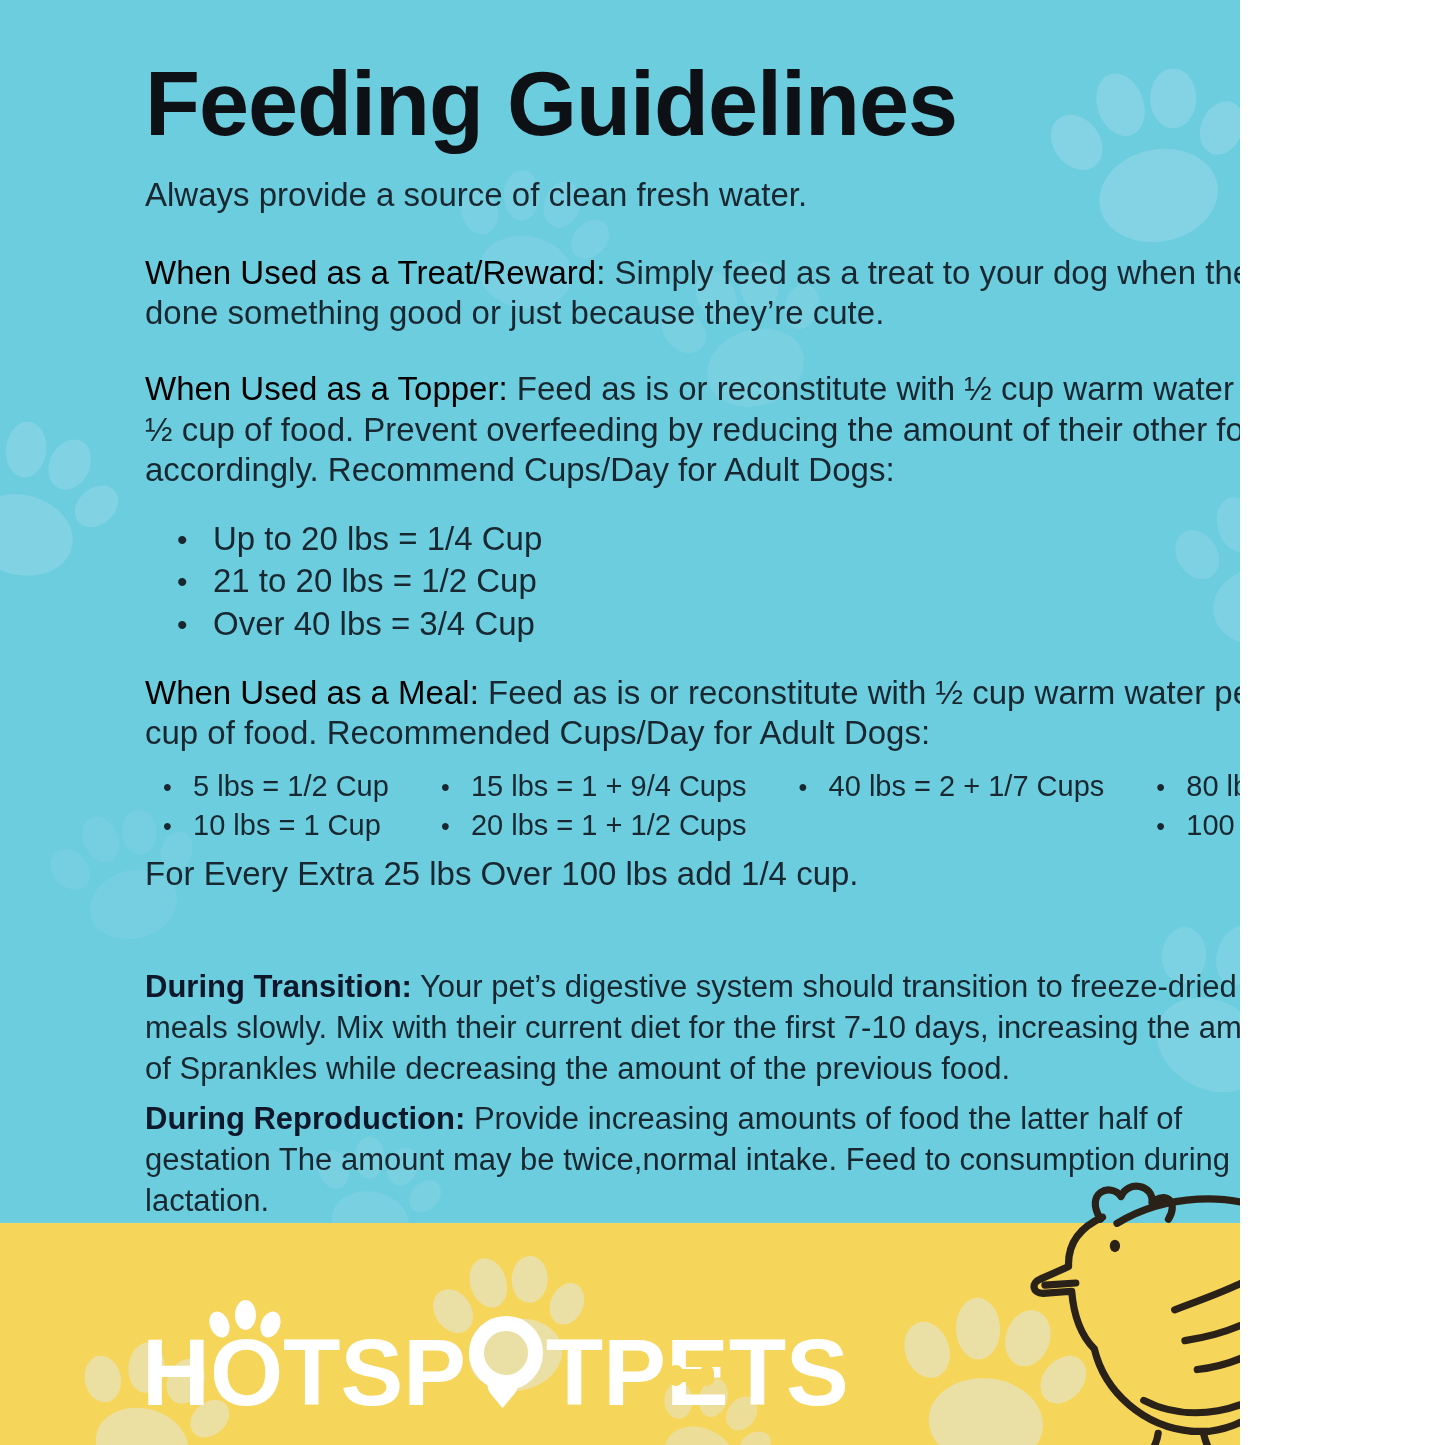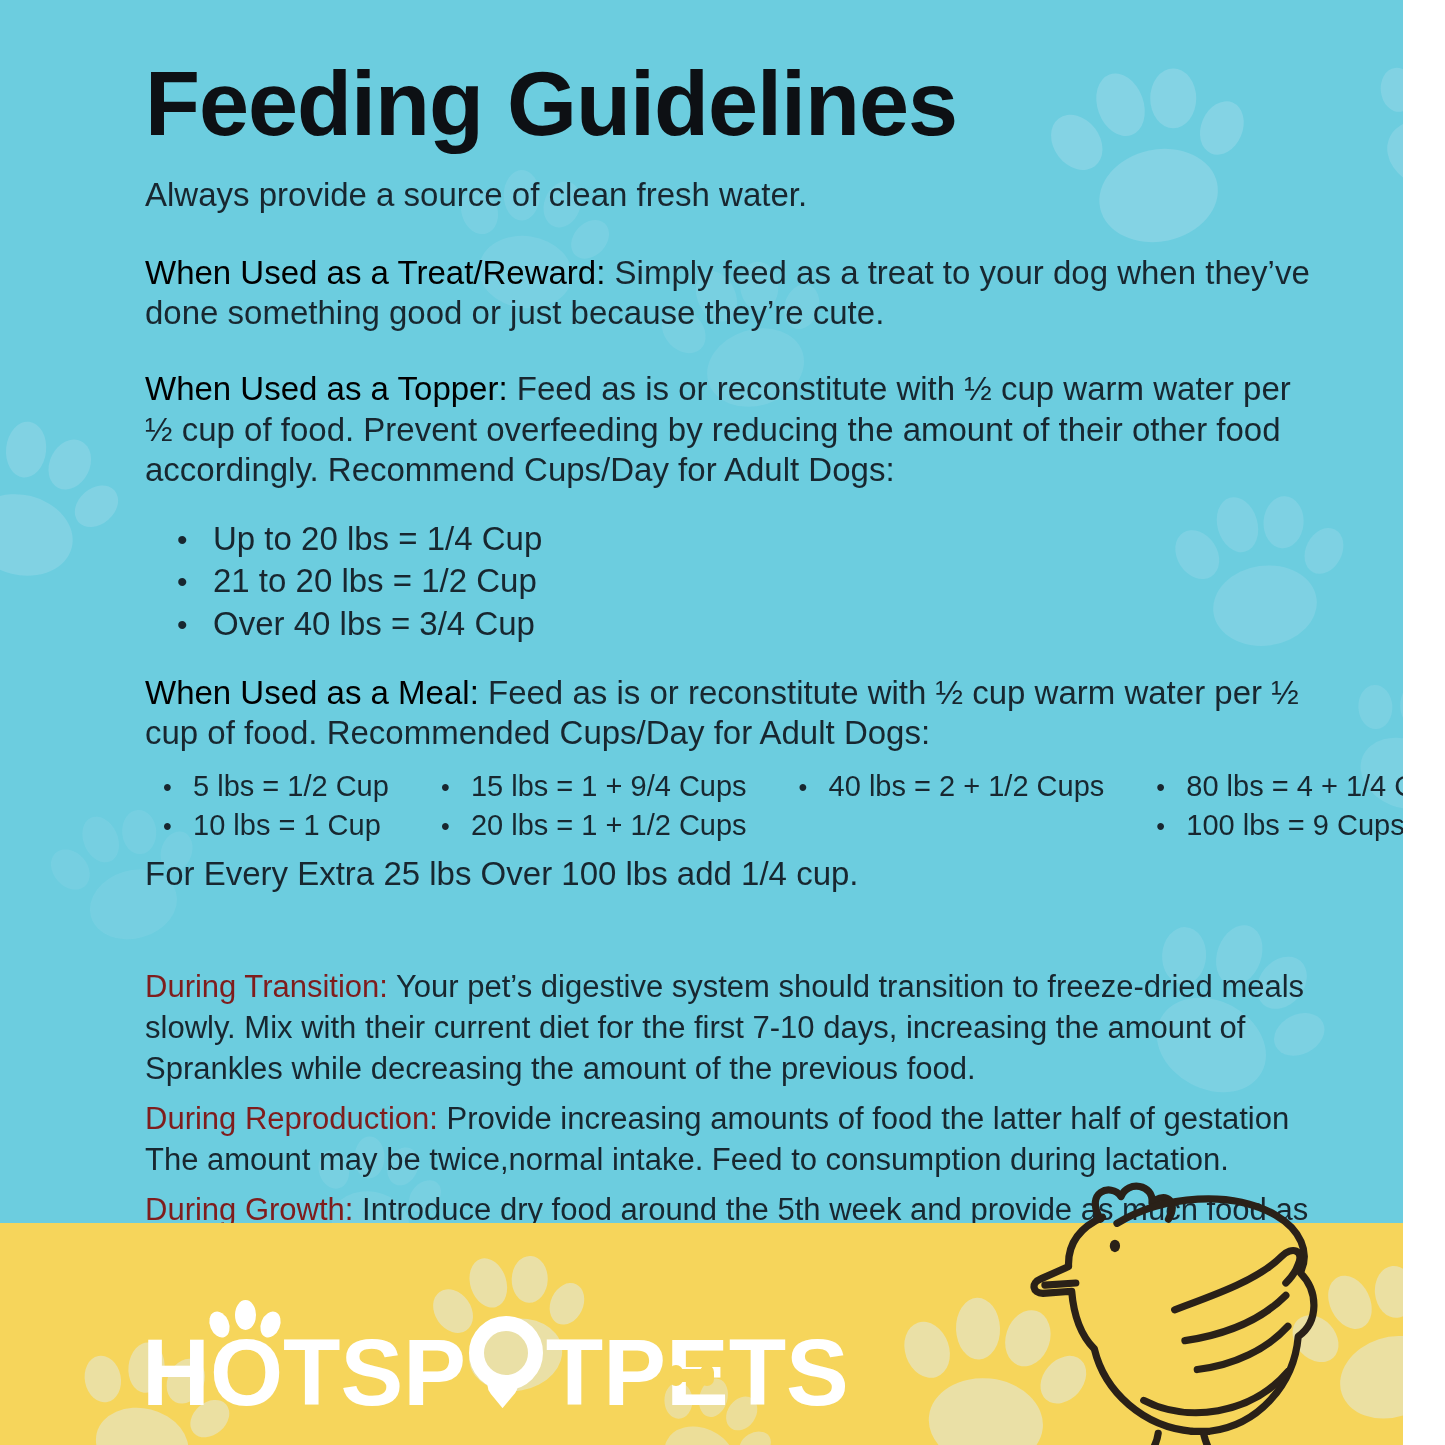--- a/index.html
+++ b/index.html
@@ -1,38 +1,38 @@
 <!DOCTYPE html>
 <html><head>
 <meta charset="utf-8">
 <style>
   html,body{margin:0;padding:0;}
   body{width:1445px;height:1445px;font-family:"Liberation Sans",sans-serif;}
-  .page{position:relative;width:1403px;height:1445px;background:#6ccddf;overflow:hidden;color:#182730;}
+  .page{position:relative;width:1240px;height:1445px;background:#6ccddf;overflow:hidden;color:#182730;}
 
   
   .paw{position:absolute;pointer-events:none;}
   .paw svg{display:block;width:100%;height:100%;}
   .paw-blue{color:#8ad5e6;}
   .paw-yellow{color:#e9e3b4;}
 
   
   .content{position:absolute;left:145px;top:56px;width:1168px;z-index:2;}
   .title{margin:0 0 22px 0;font-size:90px;line-height:1.08;font-weight:bold;letter-spacing:-1px;color:#0d1014;}
   .lead{margin:0 0 38px 0;font-size:33px;line-height:1.2;}
   .section{margin:0 0 36px 0;font-size:33px;line-height:1.22;}
   .section strong{font-weight:normal;color:#000000;}
   .bullets{list-style:none;margin:-8px 0 28px 0;padding:0 0 0 32px;font-size:33px;line-height:1.28;}
   .bullets li::before{content:"•";display:inline-block;width:36px;font-size:30px;}
   .meal-grid{display:flex;gap:52px;margin:0 0 10px 18px;font-size:29px;line-height:1.32;}
   .meal-grid .cell{white-space:nowrap;}
   .meal-grid .cell::before{content:"•";display:inline-block;width:30px;font-size:25px;}
   .extra{margin:0 0 74px 0;font-size:33px;line-height:1.2;}
   .care p{margin:0 0 9px 0;font-size:31px;line-height:1.32;}
-  .care strong{font-weight:normal;color:#7f1d1d;}
+  .care strong{font-weight:bold;color:#0f172a;}
   .disclaimer{margin:26px auto 0 auto;width:1160px;text-align:center;font-size:28.5px;line-height:1.2;}
 
   
   .footer{position:absolute;left:0;top:1223px;width:1445px;height:222px;background:#f6d55b;z-index:3;}
 
   
   .logo{position:absolute;left:142px;top:88px;white-space:nowrap;font-size:94px;line-height:1;font-weight:bold;color:#ffffff;letter-spacing:0;z-index:4;}
   .logo span{display:inline-block;}
   .o-paw{position:relative;}
   .toes{position:absolute;left:50%;top:-26px;width:72px;height:38px;transform:translateX(-50%);}
@@ -186,21 +186,21 @@
     <div class="meal-grid">
       <div class="col">
         <div class="cell"><span>5 lbs = 1/2 Cup</span></div>
         <div class="cell"><span>10 lbs = 1 Cup</span></div>
       </div>
       <div class="col">
         <div class="cell"><span>15 lbs = 1 + 9/4 Cups</span></div>
         <div class="cell"><span>20 lbs = 1 + 1/2 Cups</span></div>
       </div>
       <div class="col">
-        <div class="cell"><span>40 lbs = 2 + 1/2 Cups</span></div>
+        <div class="cell"><span>40 lbs = 2 + 1/7 Cups</span></div>
       </div>
       <div class="col">
         <div class="cell"><span>80 lbs = 4 + 1/4 Cups</span></div>
         <div class="cell"><span>100 lbs = 9 Cups</span></div>
       </div>
     </div>
 
     <p class="extra">For Every Extra 25 lbs Over 100 lbs add 1/4 cup.</p>
 
     <div class="care">

